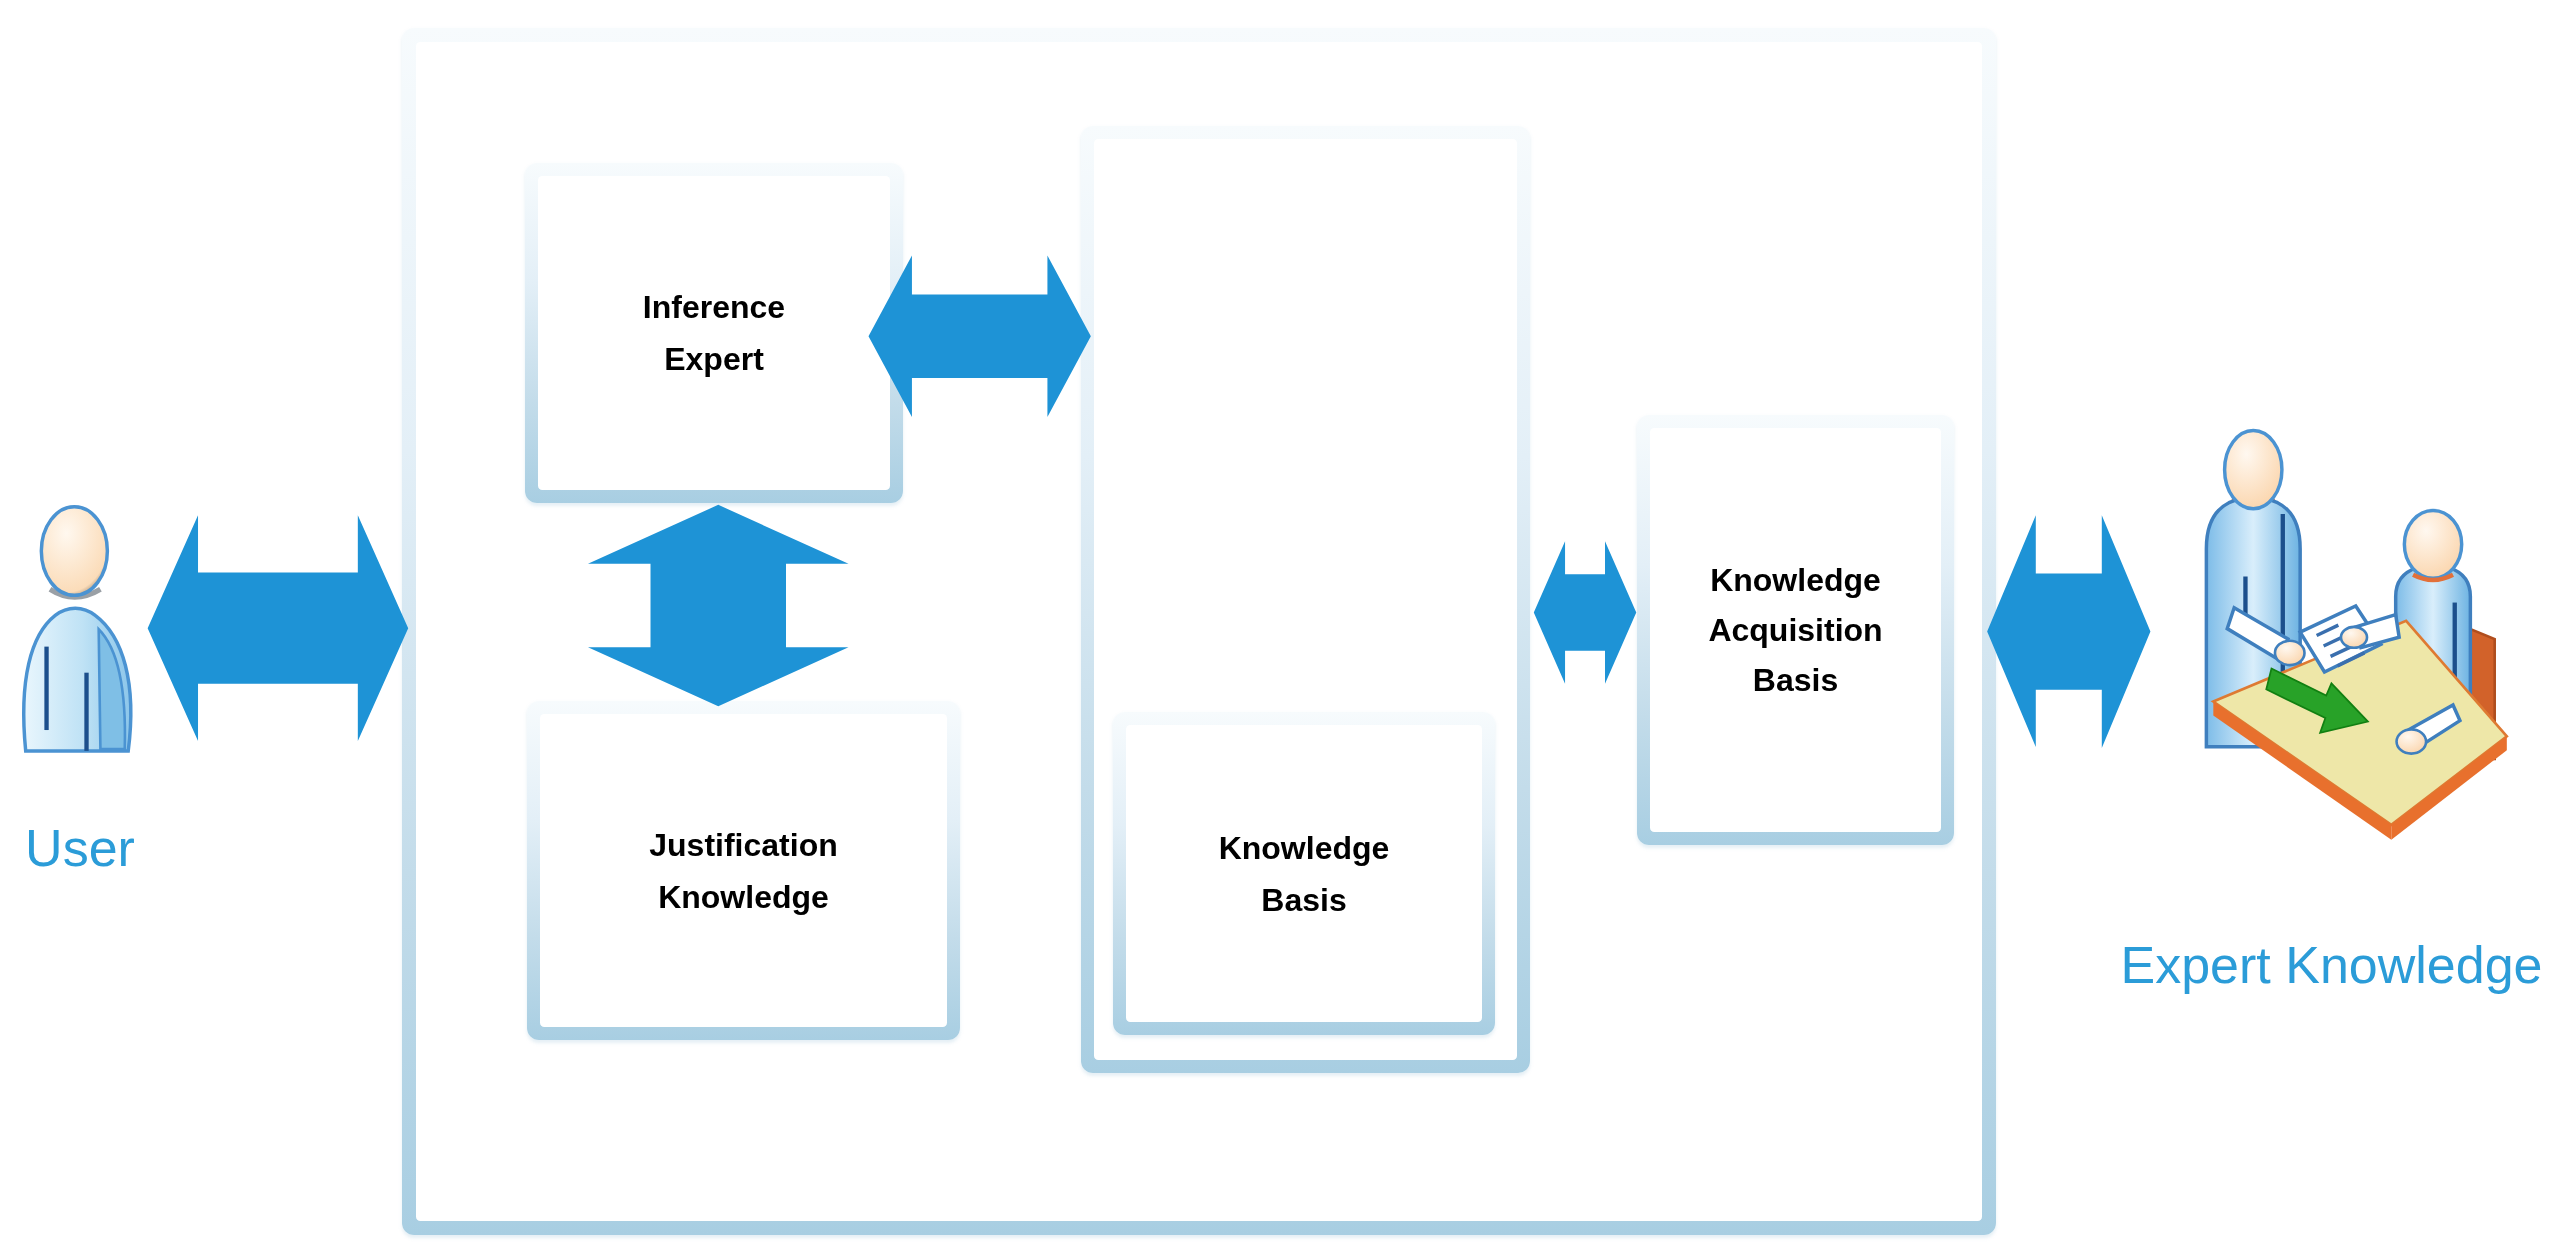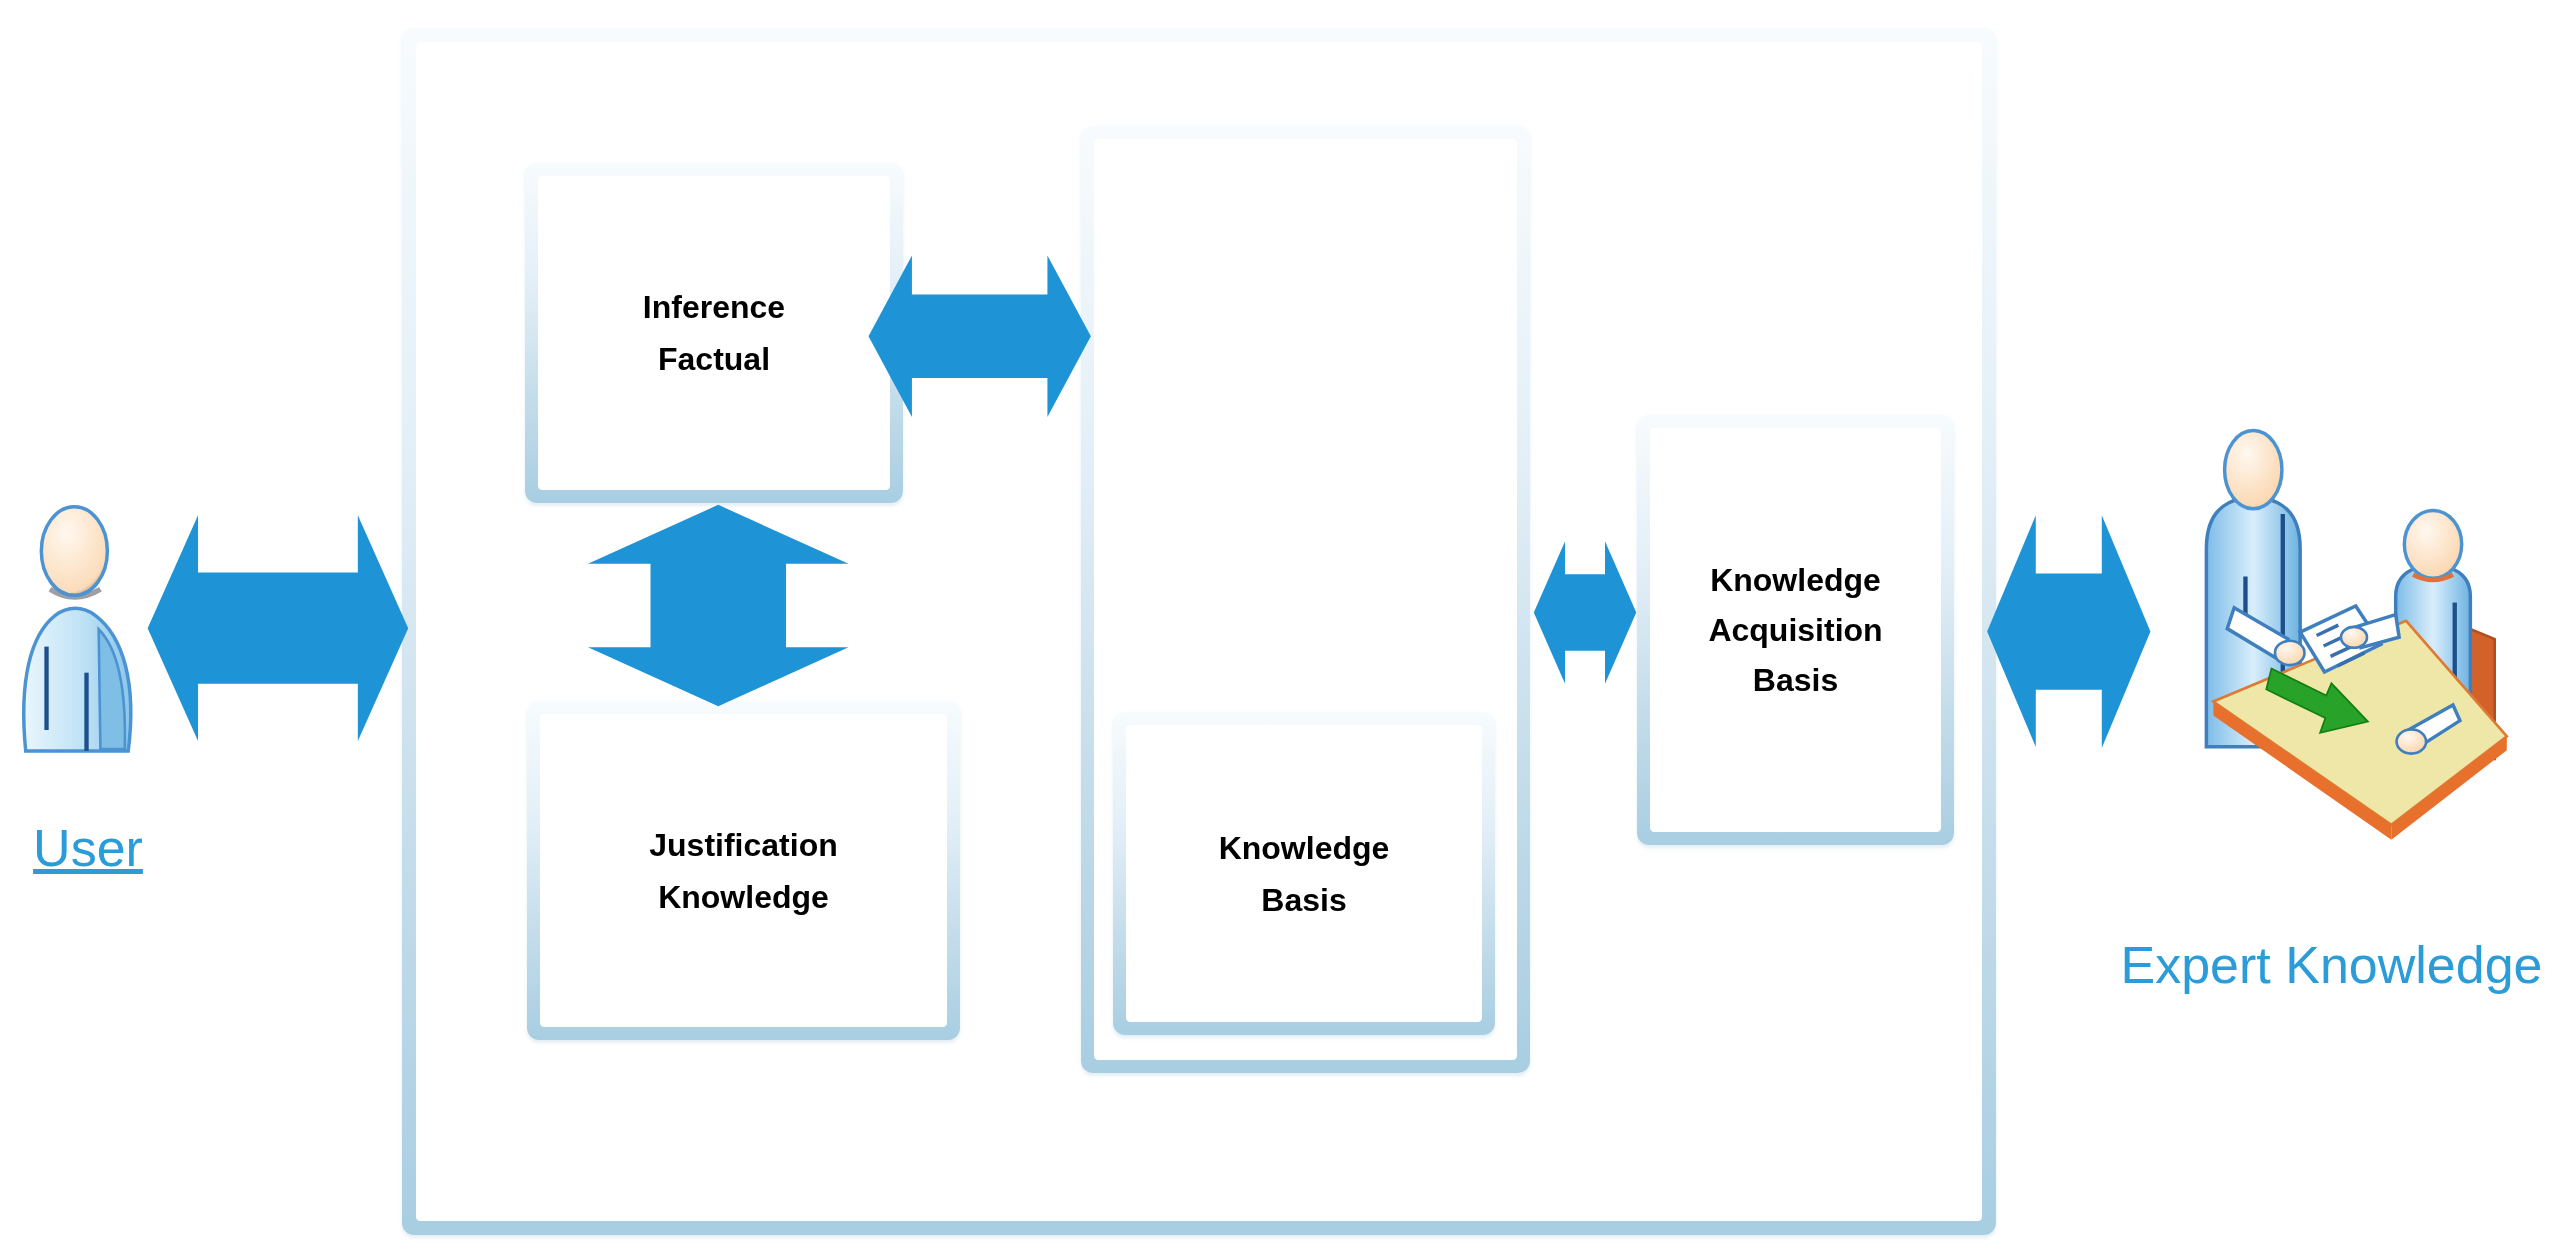--- a/index.html
+++ b/index.html
@@ -29,21 +29,21 @@
   </div>
 
   <div class="gbox" style="left:1081px;top:126px;width:449px;height:947px;">
     <div class="inner"></div>
   </div>
 
   <div class="gbox" style="left:525px;top:163px;width:378px;height:340px;text-decoration:underline;">
     <div class="inner"></div>
     <div class="box-label">
       <span>Inference</span>
-      <span>Factual</span>
+      <span>Expert</span>
     </div>
   </div>
 
   <div class="gbox" style="left:527px;top:701px;width:433px;height:339px;">
     <div class="inner"></div>
     <div class="box-label">
       <span>Justification</span>
       <span>Knowledge</span>
     </div>
   </div>
@@ -135,17 +135,17 @@
     <path d="M171,297 L202,282" stroke="#3a6fae" stroke-width="4"></path>
 
     <path d="M52,230 L114,266 L104,290 L44,254 Z" fill="#ffffff" stroke="#3f7fbe" stroke-width="4"></path>
     <ellipse cx="116" cy="282" rx="17" ry="14" fill="url(#skinE)" stroke="#3f7fbe" stroke-width="3"></ellipse>
     <path d="M238,238 L192,252 L198,276 L242,264 Z" fill="#ffffff" stroke="#3f7fbe" stroke-width="4"></path>
     <ellipse cx="190" cy="264" rx="15" ry="12" fill="url(#skinE)" stroke="#3f7fbe" stroke-width="3"></ellipse>
     <path d="M312,360 L262,392 L254,370 L304,342 Z" fill="#ffffff" stroke="#3f7fbe" stroke-width="4"></path>
     <ellipse cx="256" cy="384" rx="17" ry="14" fill="url(#skinE)" stroke="#3f7fbe" stroke-width="3"></ellipse>
   </svg>
 
-  <div class="cap-label" style="left:14px;top:820px;width:148px;text-decoration:underline;">User</div>
+  <div class="cap-label" style="left:6px;top:820px;width:148px;">User</div>
   <div class="cap-label" style="left:2097px;top:900px;width:469px;margin-top:37px;">Expert Knowledge</div>
 
 </div>
 
 
 </body></html>

